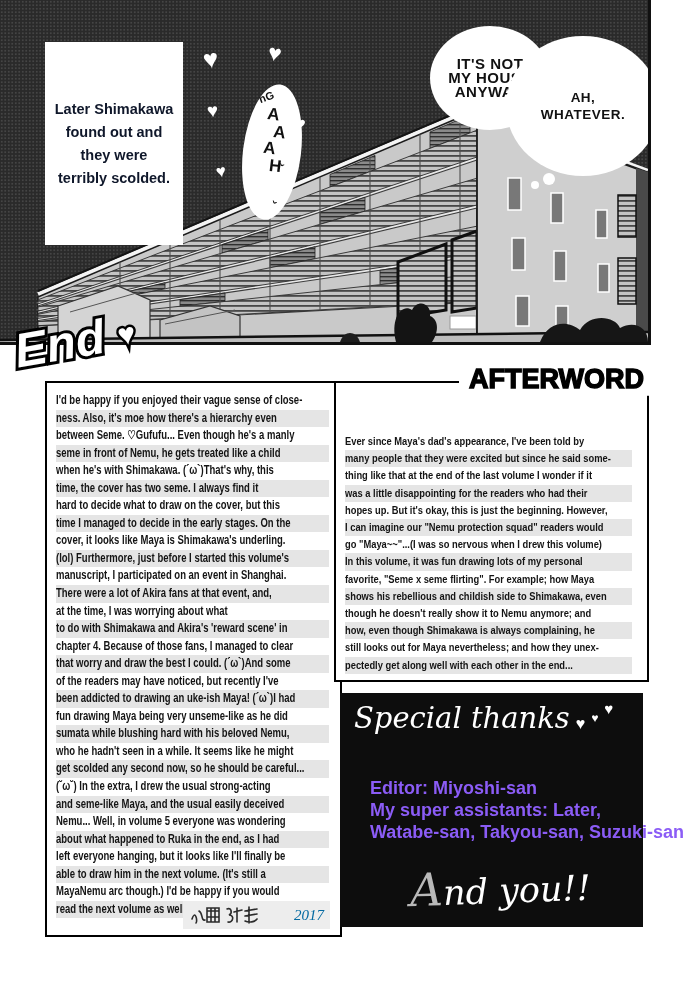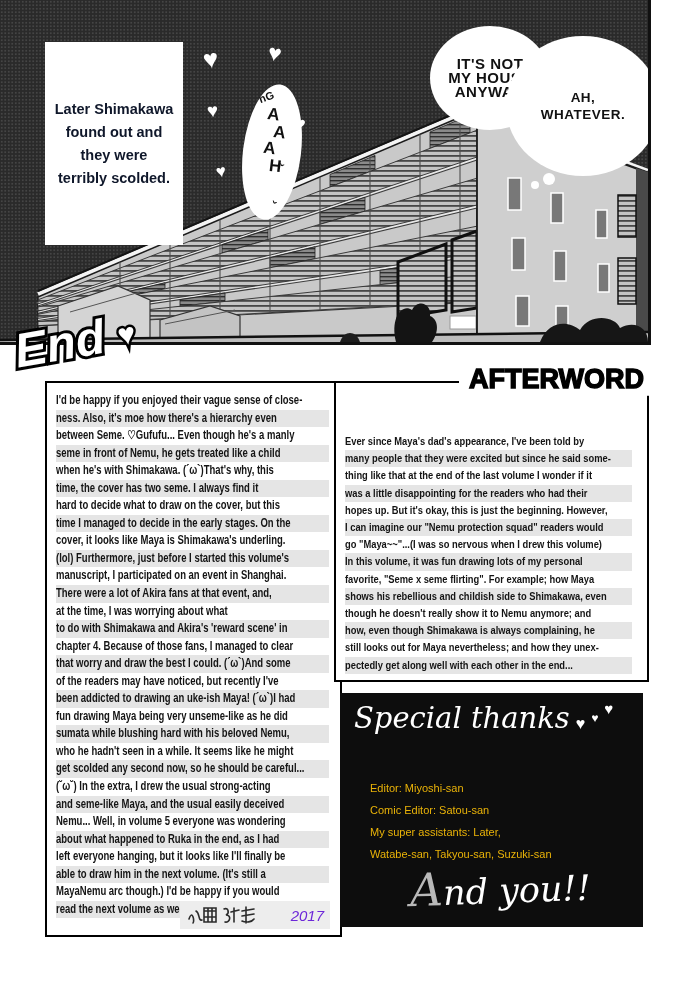--- a/index.html
+++ b/index.html
@@ -62,32 +62,32 @@
   .lines .line:nth-child(even){background:#e5e5e5;}
 
   .afterword-title{position:absolute;top:-19px;right:-3px;background:#fff;padding:0 6px 0 10px;
                    font-size:27px;font-weight:bold;color:#000;letter-spacing:0;
                    -webkit-text-stroke:1.4px #000;transform:scaleY(1.05);}
   .start-label{position:absolute;left:14px;top:12px;font-family:"DejaVu Serif",serif;font-style:italic;
                font-size:20px;color:#111;background:#e3e3e3;padding:1px 46px 1px 6px;}
 
   .signature{position:absolute;right:10px;bottom:6px;display:flex;align-items:center;gap:9px;
              background:#ededed;padding:2px 6px;}
-  .signature .year{font-family:Liberation Sans, sans-serif;font-style:italic;font-size:15px;color:#6d28d9;}
+  .signature .year{font-family:Liberation Serif, serif;font-style:italic;font-size:15px;color:#0369a1;}
 
   
   .thanks-box{position:absolute;left:340px;top:693px;width:303px;height:234px;background:#0d0d0d;color:#fff;}
   .thanks-title-row{position:absolute;left:14px;top:8px;display:flex;align-items:flex-end;}
   .thanks-title{font-family:"DejaVu Serif",serif;font-style:italic;font-size:29px;color:#fff;}
   .thanks-heart{color:#fff;margin-left:6px;}
   .th1{font-size:16px;transform:translateY(-2px);}
   .th2{font-size:12px;transform:translateY(-10px);}
   .th3{font-size:15px;transform:translateY(-18px);}
   .credits{position:absolute;left:30px;top:84px;}
-  .credit-line{font-size:11px;font-weight:normal;line-height:22px;color:#eab308;white-space:nowrap;}
+  .credit-line{font-size:18px;font-weight:bold;line-height:22px;color:#8b5cf6;white-space:nowrap;}
   .and-you{position:absolute;left:70px;top:168px;font-family:"DejaVu Serif",serif;font-style:italic;
            font-size:35px;color:#fff;transform:rotate(-2deg);}
   .and-you::first-letter{font-size:1.3em;color:#b9b9b9;}
 </style>
 </head>
 <body>
 
 <div id="page">
 
   <div class="panel">
@@ -298,20 +298,19 @@
 
   <div class="thanks-box">
     <div class="thanks-title-row">
       <span class="thanks-title">Special thanks</span>
       <span class="thanks-heart th1">♥</span>
       <span class="thanks-heart th2">♥</span>
       <span class="thanks-heart th3">♥</span>
     </div>
     <div class="credits">
         <div class="credit-line">Editor: Miyoshi-san</div>
-        <div class="credit-line">Comic Editor: Satou-san</div>
         <div class="credit-line">My super assistants: Later,</div>
         <div class="credit-line">Watabe-san, Takyou-san, Suzuki-san</div>
       </div>
     <div class="and-you">And you!!</div>
   </div>
 
 </div>
 
 </body></html>

